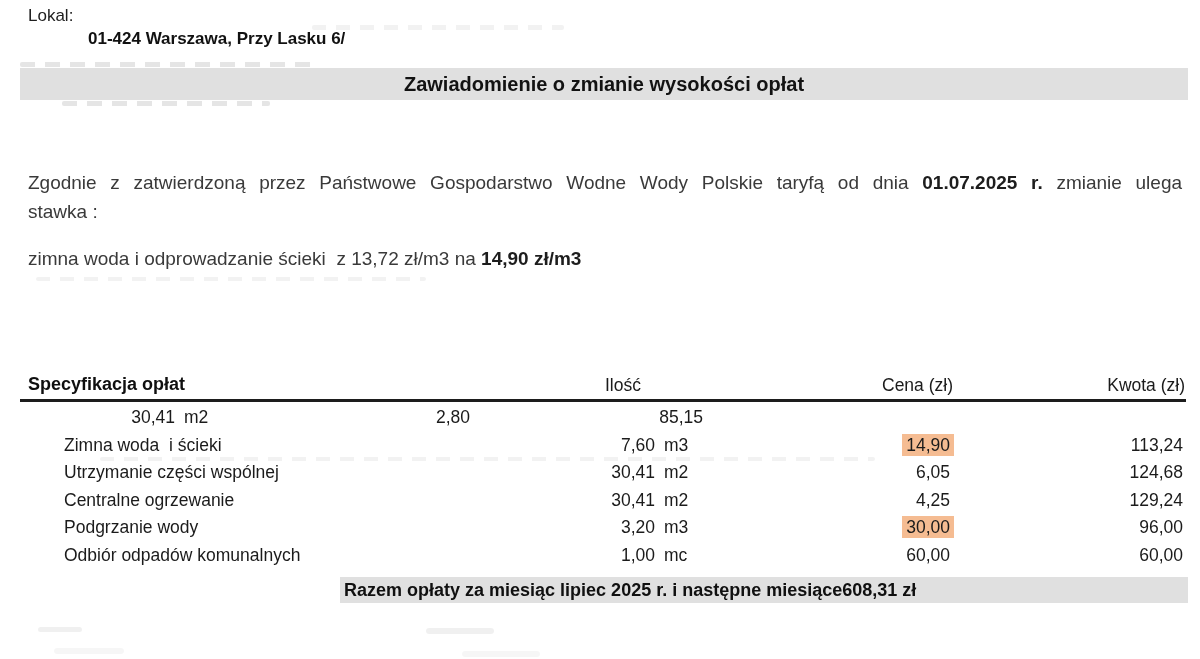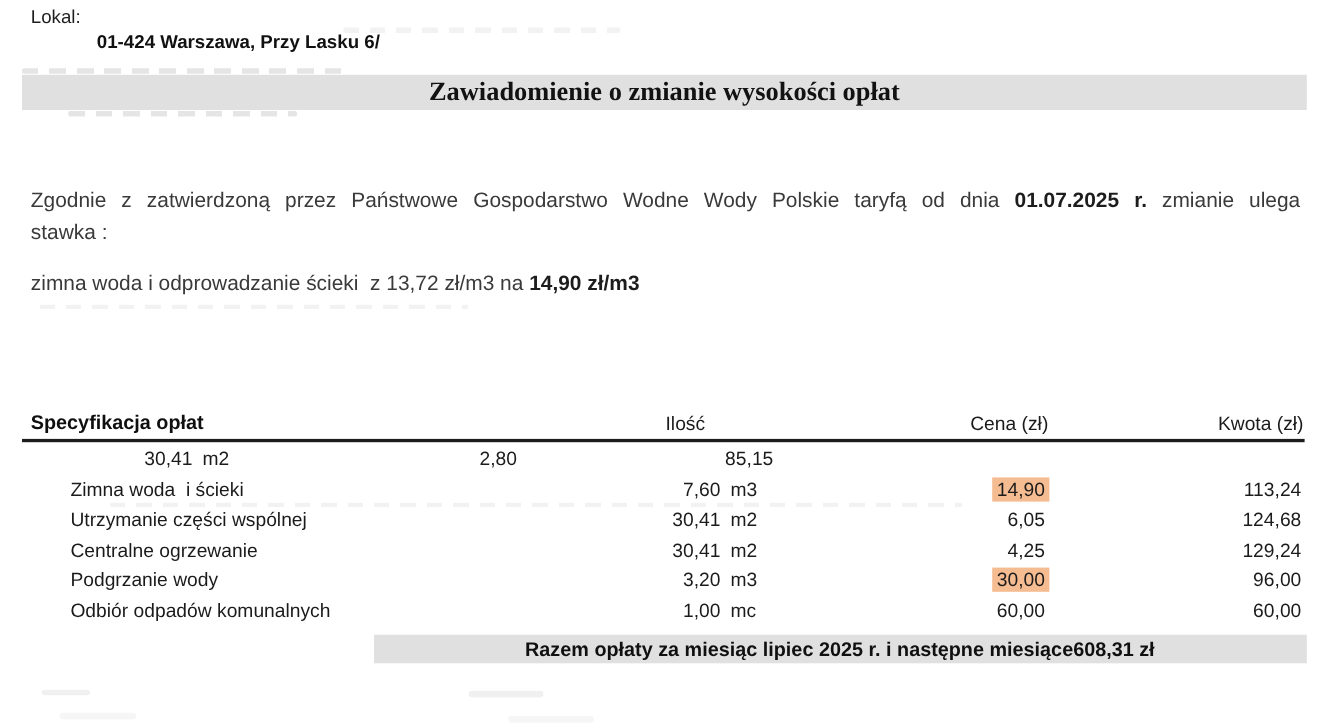--- a/index.html
+++ b/index.html
@@ -29,23 +29,22 @@
     font-size: 17px; font-weight: bold; color: #111;
     white-space: pre;
   }
   .banner {
     position: absolute; top: 68px; left: 20px;
     width: 1168px; height: 32px;
     background: var(--banner-bg);
     text-align: center;
   }
   .banner span {
-    font-size: 24px; font-weight: bold; color: #121212;
+    font-size: 20px; font-weight: bold; color: #121212;
     line-height: 32px;
-    font-family: Liberation Serif, serif;
   }
   .intro {
     position: absolute; top: 168px; left: 28px;
     width: 1154px;
     font-size: 19px; line-height: 29px; color: #3a3a3a;
   }
   .intro-line1 {
     text-align: justify;
     text-align-last: justify;
   }
@@ -84,21 +83,21 @@
   .c-qty   { width: 155px; text-align: right; }
   .c-unit  { width: 48px; padding-left: 9px; }
   .c-price { width: 247px; text-align: right; }
   .c-price .pv { padding: 1px 4px; margin-right: -4px; }
   .c-price .pv.hl { background: var(--hl-bg); }
   .c-amount { width: 233px; text-align: right; }
   .total {
     position: absolute; top: 577px; left: 340px;
     width: 848px; height: 26px;
     background: var(--total-bg);
-    display: flex; justify-content: center; align-items: center;
+    display: flex; justify-content: flex-start; align-items: center;
     font-size: 18px; font-weight: bold; color: #101010;
     padding: 0 5px 0 4px;
   }
   .smudge {
     position: absolute;
     border-radius: 2px;
     background: repeating-linear-gradient(90deg,
       rgba(0,0,0,0.10) 0px, rgba(0,0,0,0.10) 15px,
       rgba(0,0,0,0.00) 15px, rgba(0,0,0,0.00) 25px);
   }

